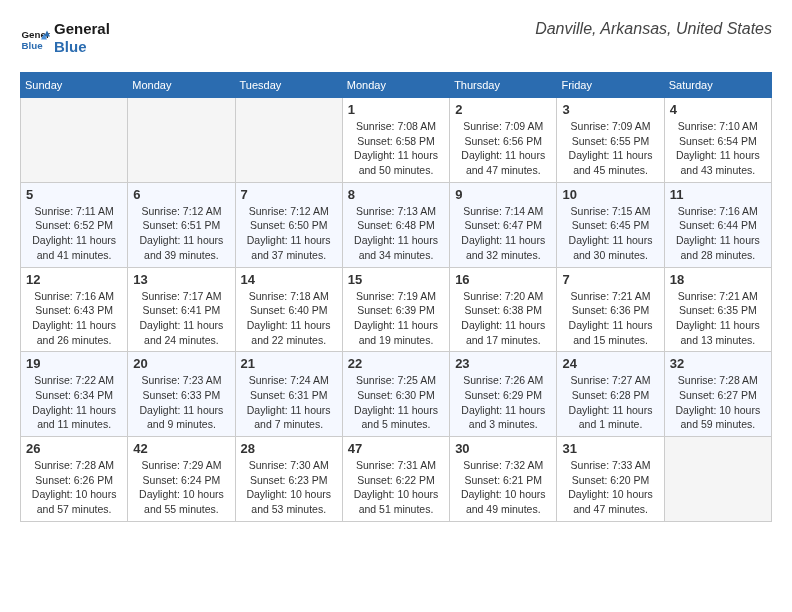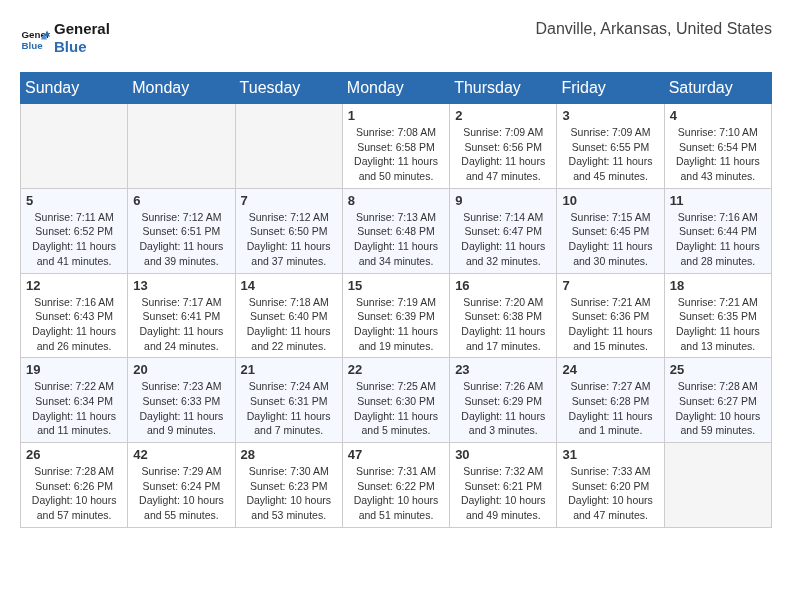--- a/index.html
+++ b/index.html
@@ -29,33 +29,34 @@
       text-align: right;
     }
     .month-title {
       font-size: 36px;
       font-weight: bold;
       color: #1a1a1a;
     }
     .subtitle {
       font-size: 16px;
       color: #444;
+      font-style: italic;
     }
     .calendar {
       width: 100%;
       border-collapse: collapse;
       border: 1px solid #ccc;
       font-size: 11px;
     }
     .calendar th {
       background: #2b6cb0;
       color: #fff;
       padding: 6px 4px;
       text-align: left;
-      font-size: 16px;
+      font-size: 11px;
       font-weight: normal;
       border: 1px solid #2b6cb0;
     }
     .calendar td {
       border: 1px solid #ccc;
       padding: 4px 5px;
       vertical-align: top;
       width: 107px;
       min-height: 80px;
       height: 80px;
@@ -218,21 +219,21 @@
         </td>
         <td>
           <div class="day-num">23</div>
           <div class="day-info">Sunrise: 7:26 AM<br>Sunset: 6:29 PM<br>Daylight: 11 hours and 3 minutes.</div>
         </td>
         <td>
           <div class="day-num">24</div>
           <div class="day-info">Sunrise: 7:27 AM<br>Sunset: 6:28 PM<br>Daylight: 11 hours and 1 minute.</div>
         </td>
         <td>
-          <div class="day-num">25</div>
+          <div class="day-num">32</div>
           <div class="day-info">Sunrise: 7:28 AM<br>Sunset: 6:27 PM<br>Daylight: 10 hours and 59 minutes.</div>
         </td>
       </tr>
       <tr>
         <td>
           <div class="day-num">26</div>
           <div class="day-info">Sunrise: 7:28 AM<br>Sunset: 6:26 PM<br>Daylight: 10 hours and 57 minutes.</div>
         </td>
         <td>
           <div class="day-num">42</div>

